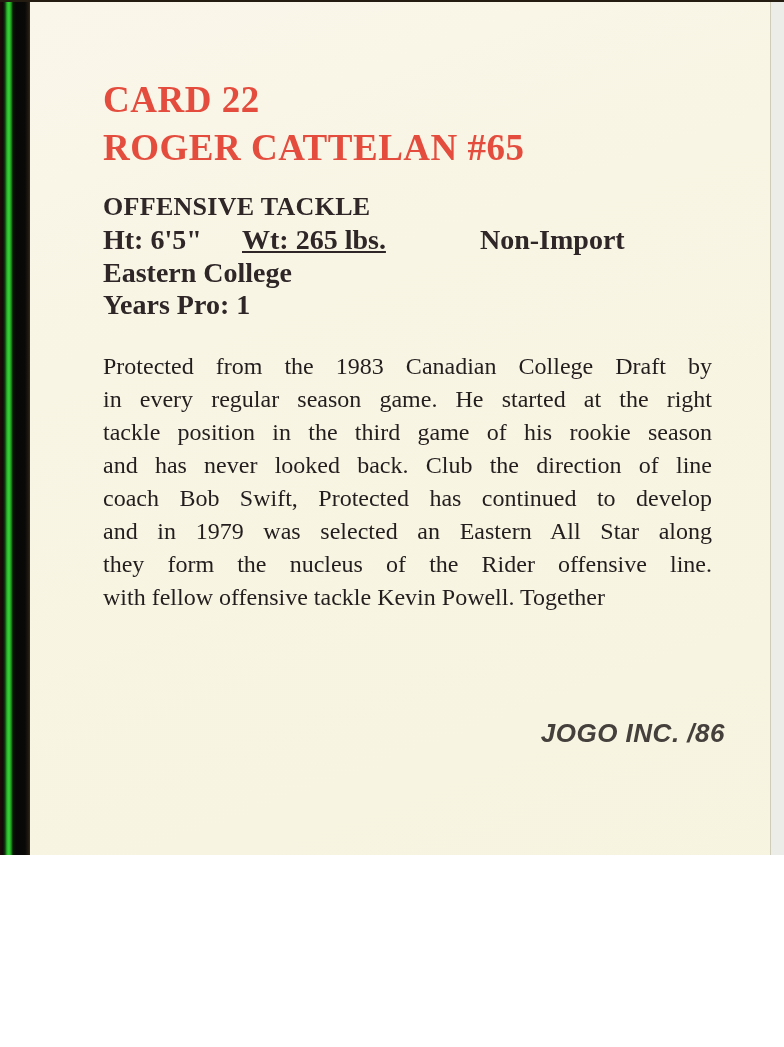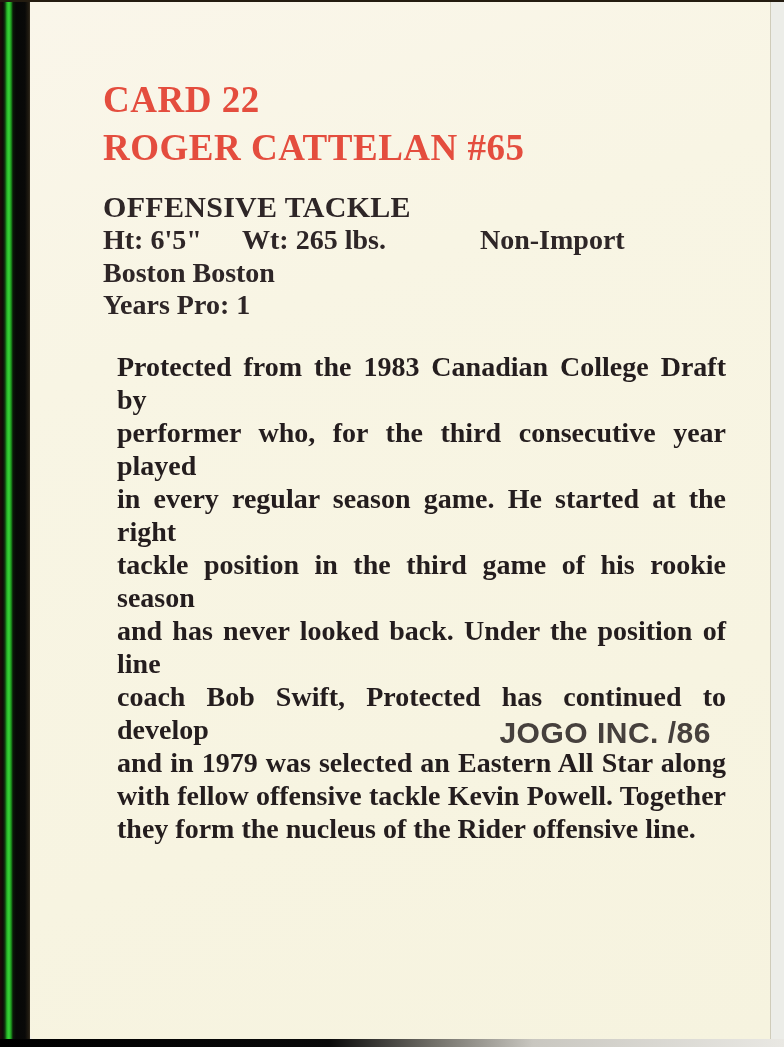--- a/index.html
+++ b/index.html
@@ -3,21 +3,21 @@
 <meta charset="utf-8">
 <style>
   html, body {
     margin: 0;
     padding: 0;
     background: #ffffff;
   }
   #scan {
     position: relative;
     width: 784px;
-    height: 1047px;
+    height: 855px;
     overflow: hidden;
     background: #f0efe9;
     font-family: "Liberation Serif", serif;
   }
 
   
   .top-edge-line {
     position: absolute;
     left: 0; top: 0;
     width: 100%; height: 2px;
@@ -70,64 +70,65 @@
     letter-spacing: 0.5px;
   }
   .stat-text {
     font-size: 28px;
     line-height: 33px;
     font-weight: 700;
     color: #2e2627;
   }
   .position-title {
     left: 73px; top: 188px;
-    font-size: 30px;
+    font-size: 26px;
     line-height: 33px;
     font-weight: 700;
     color: #2e2627;
     letter-spacing: 0.3px;
   }
   .stats-row {
     position: absolute;
     left: 73px; top: 221px;
     width: 620px; height: 33px;
   }
   .stats-row .stat-text { position: absolute; top: 0; }
   .stat-height  { left: 0; }
-  .stat-weight  { left: 139px; }
+  .stat-weight  { left: 139px; text-decoration: underline; }
   .stat-import  { left: 351px; margin-left: 26px; }
   .college-line   { left: 73px; top: 254px; }
   .years-pro-line { left: 73px; top: 286px; }
 
   .bio-paragraph {
     position: absolute;
-    left: 87px; top: 348px;
+    left: 73px; top: 348px;
     width: 609px;
-    font-size: 28px;
+    font-size: 24px;
     line-height: 33px;
-    font-weight: 700;
+    font-weight: 400;
     color: #241d1e;
   }
   .bio-line {
     text-align: justify;
     text-align-last: justify;
   }
   .bio-line:last-child {
     text-align-last: left;
   }
 
   .publisher-credit {
     position: absolute;
-    right: 59px; top: 715px;
+    right: 45px; top: 715px;
     font-family: "Liberation Sans", sans-serif;
-    font-size: 30px;
+    font-size: 26px;
     line-height: 32px;
     font-weight: 700;
     letter-spacing: 0.5px;
     color: #46403d;
+    font-style: italic;
   }
 </style>
 </head>
 <body>
 
 <div id="scan">
 
   <div class="left-scan-strip"></div>
 
   <div class="card-surface">
@@ -137,34 +138,33 @@
     <div class="abs red-heading" style="top:124px">ROGER CATTELAN #65</div>
 
     <div class="abs position-title">OFFENSIVE TACKLE</div>
 
     <div class="stats-row">
       <span class="stat-text stat-height">Ht: 6'5"</span>
       <span class="stat-text stat-weight">Wt: 265 lbs.</span>
       <span class="stat-text stat-import">Non-Import</span>
     </div>
 
-    <div class="abs stat-text college-line">Boston Boston</div>
+    <div class="abs stat-text college-line">Eastern College</div>
 
     <div class="abs stat-text years-pro-line">Years Pro: 1</div>
 
     <div class="bio-paragraph">
       <div class="bio-line">Protected from the 1983 Canadian College Draft by</div>
-      <div class="bio-line">performer who, for the third consecutive year played</div>
       <div class="bio-line">in every regular season game. He started at the right</div>
       <div class="bio-line">tackle position in the third game of his rookie season</div>
-      <div class="bio-line">and has never looked back. Under the position of line</div>
+      <div class="bio-line">and has never looked back. Club the direction of line</div>
       <div class="bio-line">coach Bob Swift, Protected has continued to develop</div>
       <div class="bio-line">and in 1979 was selected an Eastern All Star along</div>
+      <div class="bio-line">they form the nucleus of the Rider offensive line.</div>
       <div class="bio-line">with fellow offensive tackle Kevin Powell. Together</div>
-      <div class="bio-line">they form the nucleus of the Rider offensive line.</div>
     </div>
 
     <div class="publisher-credit">JOGO INC. /86</div>
 
   </div>
 
   <div class="right-scan-sliver"></div>
   <div class="top-edge-line"></div>
   <div class="bottom-scan-band"></div>
 

